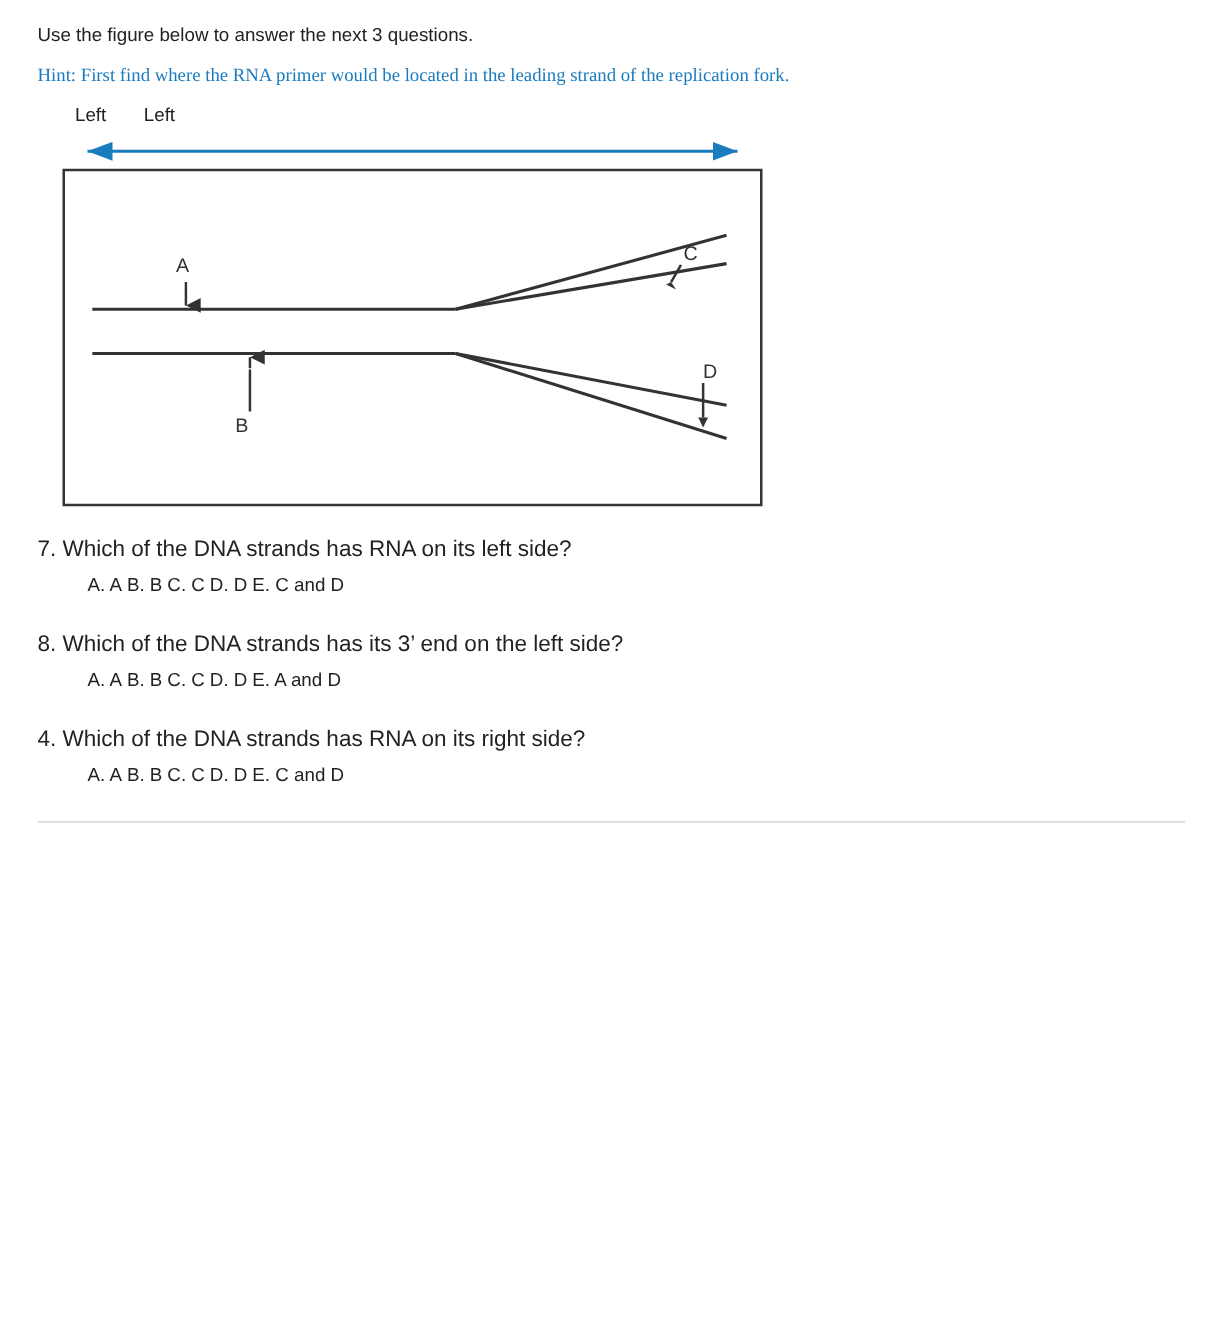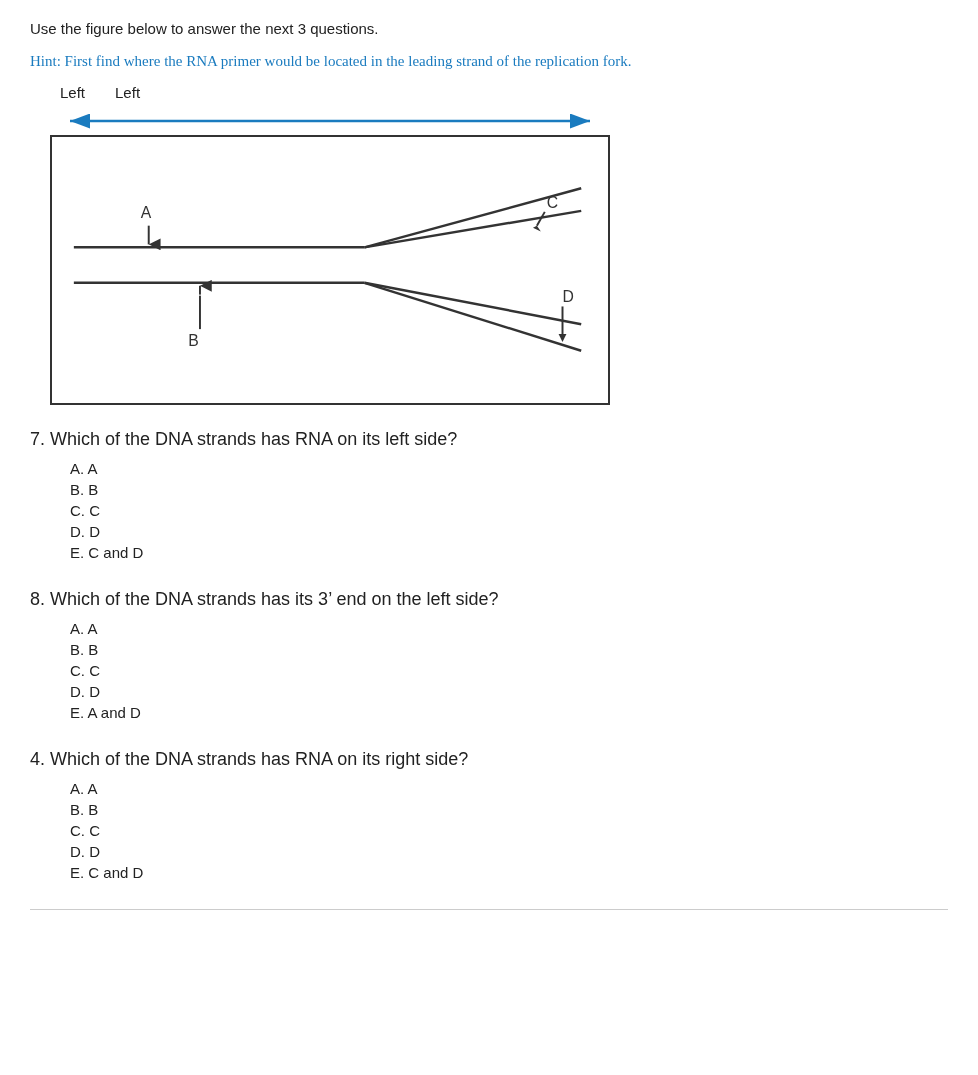--- a/index.html
+++ b/index.html
@@ -45,21 +45,21 @@
     .question-block {
       margin-bottom: 28px;
     }
     .question-text {
       font-size: 18px;
       margin-bottom: 10px;
     }
     .options {
       margin-left: 40px;
       display: flex;
-      flex-direction: column;
+      flex-direction: row;
       gap: 4px;
     }
     .option {
       font-size: 15px;
     }
     .bottom-line {
       border-top: 1px solid #ccc;
       margin-top: 20px;
     }
     

